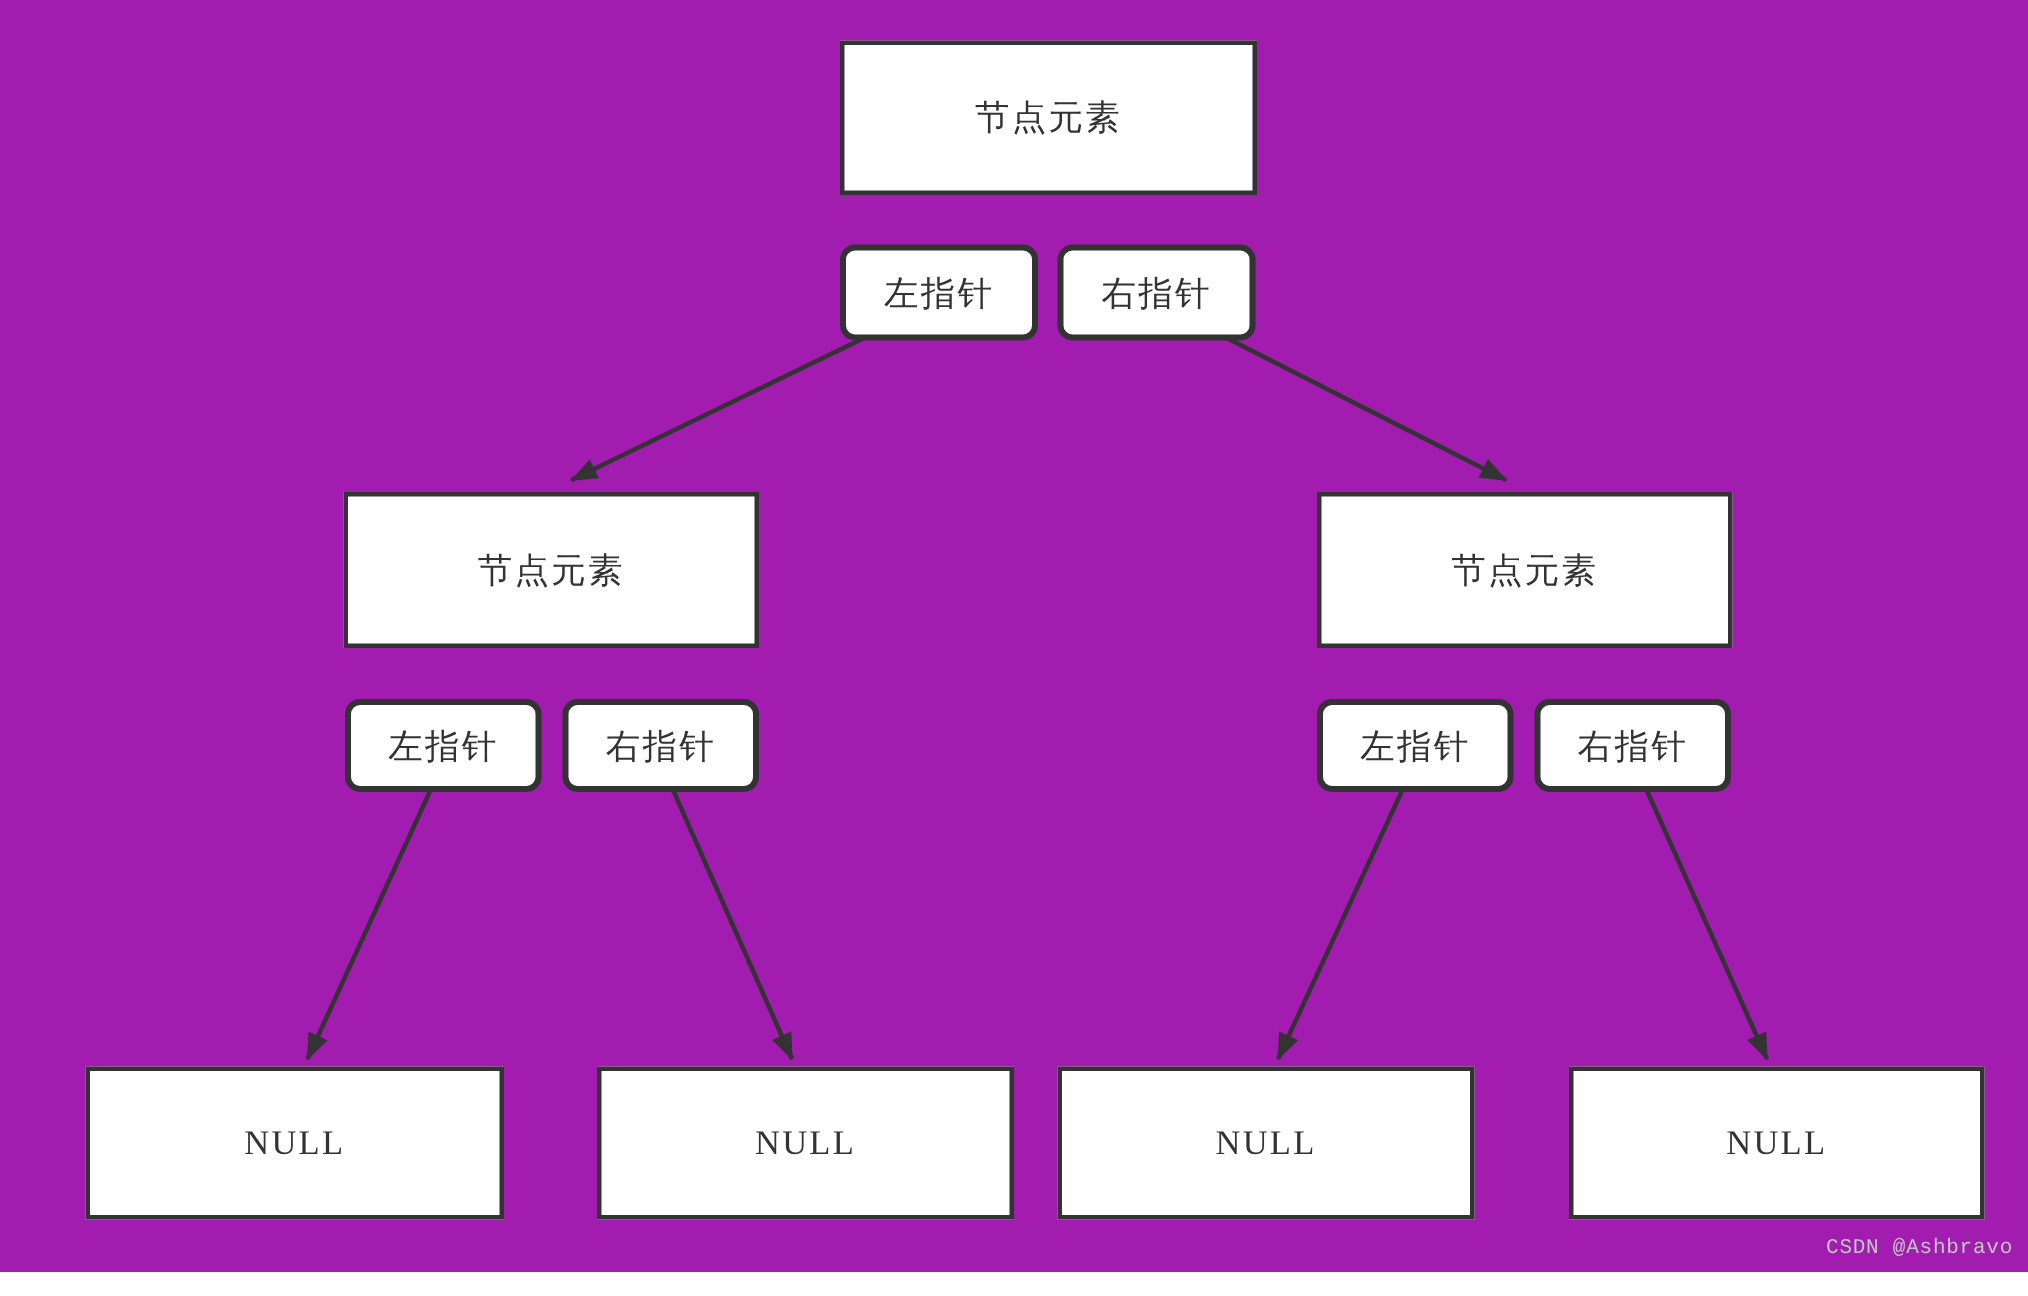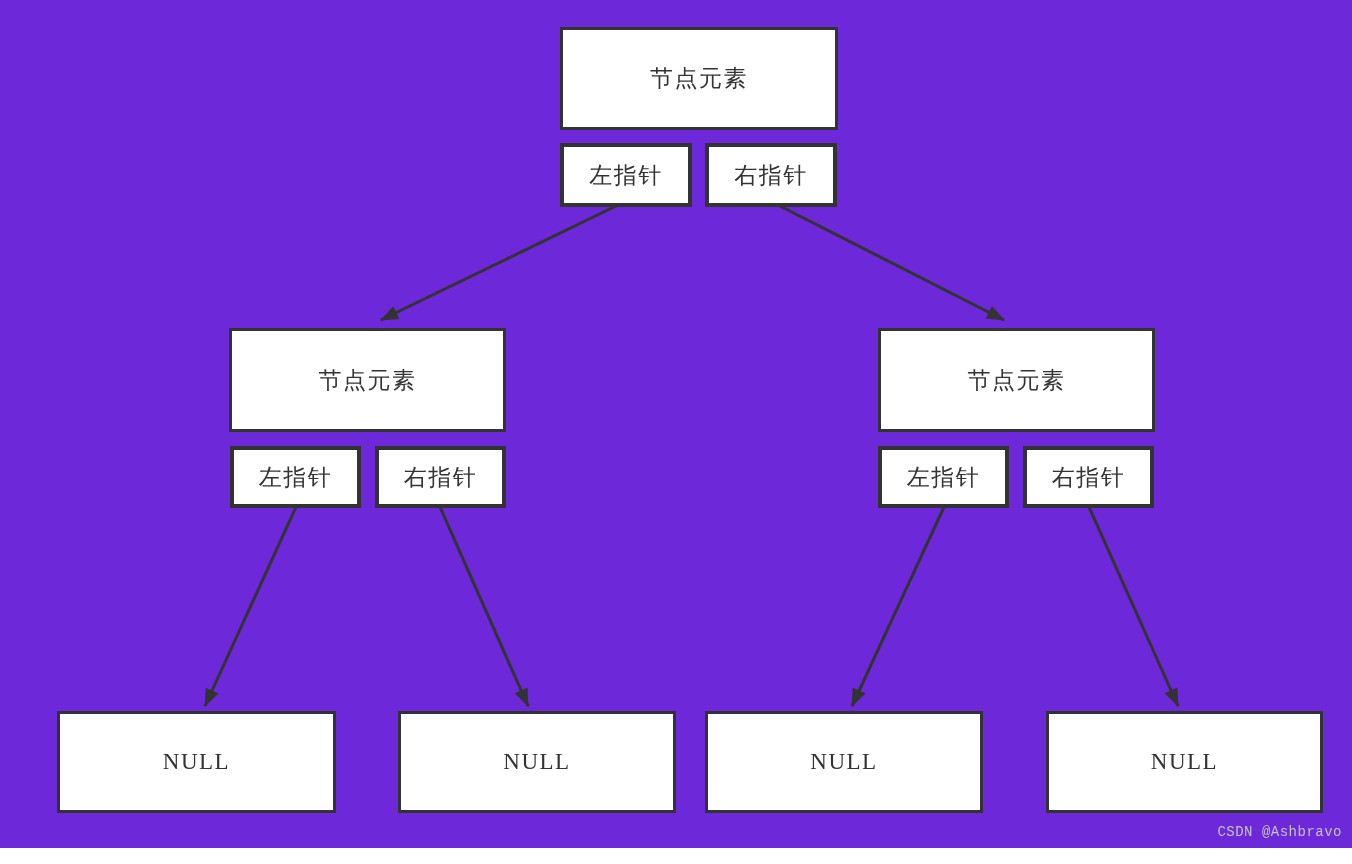--- a/index.html
+++ b/index.html
@@ -5,21 +5,21 @@
   html, body {
     margin: 0;
     padding: 0;
     background: #ffffff;
     font-family: "Liberation Serif", "DejaVu Serif", serif;
   }
   #canvas {
     position: relative;
     width: 1352px;
     height: 848px;
-    background: #6d28d9;
+    background: #a21caf;
     overflow: hidden;
   }
   #arrow-layer {
     position: absolute;
     left: 0; top: 0;
     width: 1352px;
     height: 864px;
     pointer-events: none;
   }
   .node-box {
@@ -33,21 +33,22 @@
     font-size: 23px;
     letter-spacing: 1.5px;
     text-align: center;
   }
   .shape-rect {
     border: 3px solid #333333;
     border-radius: 0;
   }
   .shape-rounded {
     border: 4px solid #be185d;
-    border-radius: 0;
+    border-radius: 10px;
+    margin-top: 20px;
   }
   .watermark {
     position: absolute;
     right: 10px;
     bottom: 8px;
     font-family: Liberation Mono, monospace;
     font-size: 14px;
     color: #c4c4c4;
     letter-spacing: 0.5px;
   }

